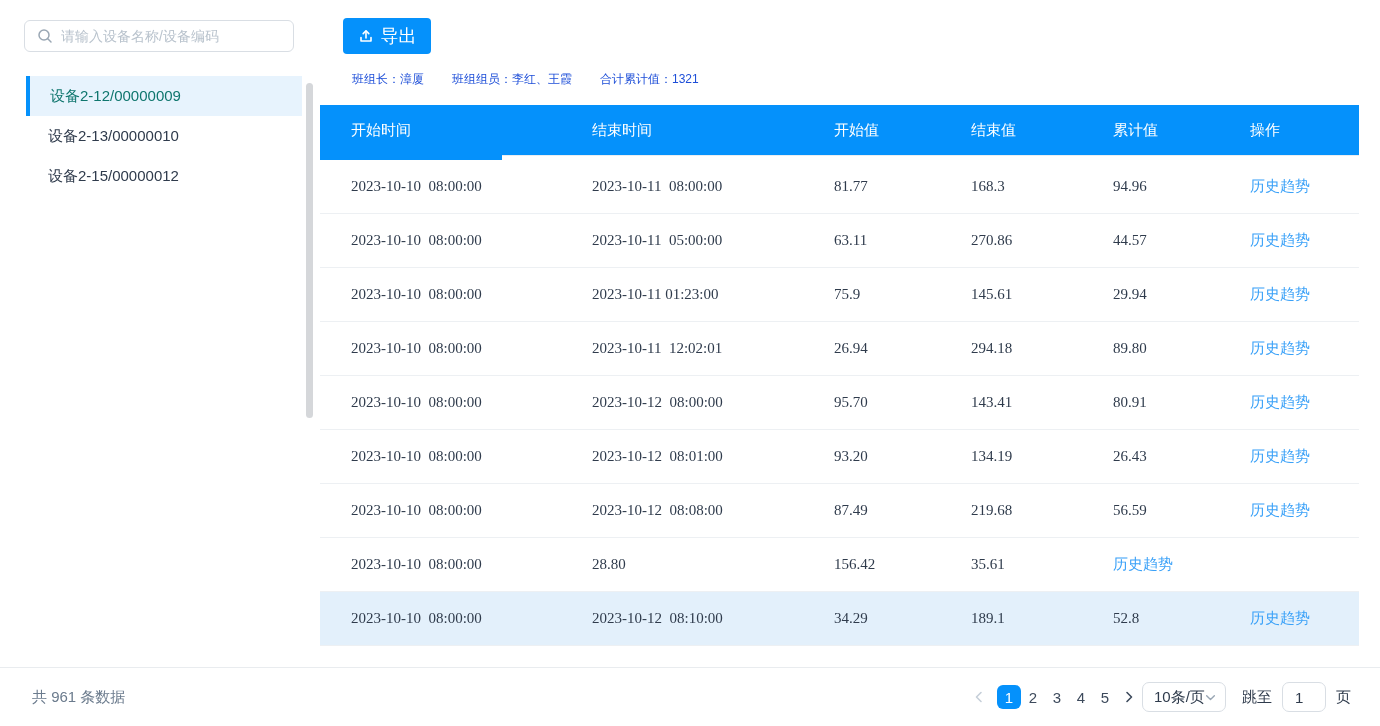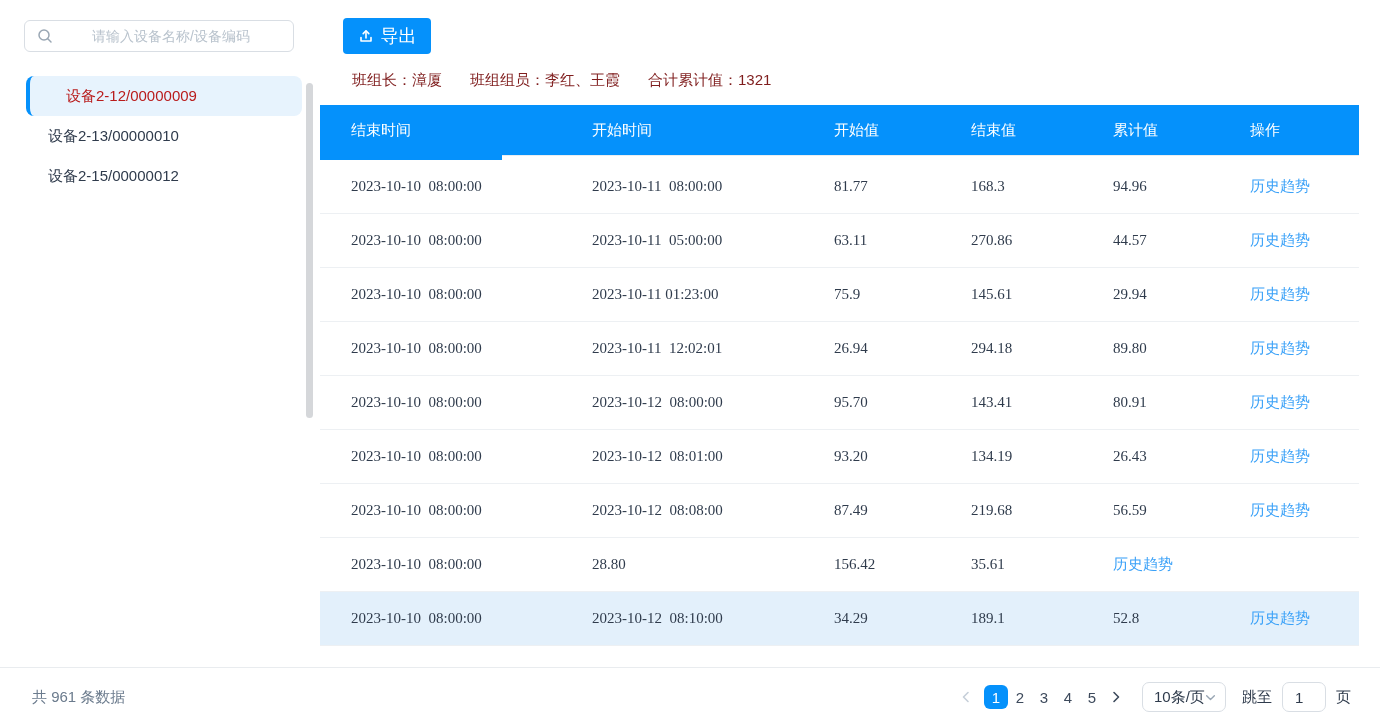--- a/index.html
+++ b/index.html
@@ -6,38 +6,38 @@
   html,body { width:1380px; height:726px; background:#ffffff;
     font-family:"Liberation Sans", sans-serif; color:#2f3b4c; }
   .screen { position:relative; width:1380px; height:726px; overflow:hidden; background:#fff; }
 
   
   .sidebar { position:absolute; left:0; top:0; width:315px; height:667px; background:#fff; }
   .search-box { position:absolute; left:24px; top:20px; width:270px; height:32px;
     border:1px solid #d9dee4; border-radius:6px; display:flex; align-items:center;
     padding:0 12px; gap:8px; background:#fff; }
   .search-box input { border:none; outline:none; flex:1; font-size:14px;
-    font-family:"Liberation Sans", sans-serif; color:#2f3b4c; background:transparent;text-align:center; }
+    font-family:"Liberation Sans", sans-serif; color:#2f3b4c; background:transparent; }
   .search-box input::placeholder { color:#b9c3cd; }
   .device-list { position:absolute; left:26px; top:76px; width:276px; }
   .device-item { height:40px; display:flex; align-items:center; padding-left:22px;
     font-size:15px; color:#2f3b4c; cursor:pointer; }
   .device-item.selected { background:#e7f3fd; border-left:4px solid #0591fb;
-    padding-left:36px; color:#b91c1c;border-radius:8px; }
+    padding-left:20px; color:#0f766e; }
   .side-scrollbar { position:absolute; left:306px; top:83px; width:7px; height:335px;
     background:#d5d7da; border-radius:4px; }
 
   
   .main { position:absolute; left:320px; top:0; width:1039px; height:667px; }
   .export-btn { position:absolute; left:23px; top:18px; width:88px; height:36px;
     background:#0591fb; color:#fff; border:none; border-radius:4px; font-size:18px;
     font-family:"Liberation Sans", sans-serif; display:flex; align-items:center;
     justify-content:center; gap:7px; cursor:pointer; }
   .info-line { position:absolute; left:32px; top:71px; display:flex; gap:28px;
-    font-size:15px; color:#7f1d1d; white-space:pre; }
+    font-size:12px; color:#1d4ed8; white-space:pre; }
 
   
   .grid-cols { display:grid; grid-template-columns:241px 242px 137px 142px 137px 1fr;
     align-items:center; }
   .thead { position:absolute; left:0; top:105px; width:1039px; height:50px;
     background:#0591fb; color:#fff; font-size:15px; font-weight:500;
     box-shadow:0 1px 0 0 #e9edf1; }
   .thead::after { content:""; position:absolute; left:0; top:50px; width:182px;
     height:5px; background:#0591fb; }
   .th { padding-left:31px; white-space:pre; }
@@ -53,21 +53,21 @@
   .total-text { position:absolute; left:32px; font-size:15px; color:#6b7b8d;text-align:right; }
   .pagination { position:absolute; right:29px; display:flex; align-items:center; }
   .page-btn { width:24px; height:24px; display:flex; align-items:center;
     justify-content:center; font-size:15px; color:#3d4a5c; border-radius:6px;
     cursor:pointer; }
   .page-btn.active { background:#0591fb; color:#fff; }
   .pager-chevron { width:24px; height:24px; display:flex; align-items:center;
     justify-content:center; cursor:pointer; }
   .pager-chevron.prev { margin-right:6px; }
   .pager-chevron.next { margin-left:0; }
-  .page-size-select { margin-left:14px; width:84px; height:30px;
+  .page-size-select { margin-left:1px; width:84px; height:30px;
     border:1px solid #d9dee4; border-radius:7px; display:flex; align-items:center;
     justify-content:space-between; padding:0 9px 0 11px; font-size:15px;
     color:#2f3b4c; cursor:pointer; background:#fff; }
   .jump-label { margin-left:16px; font-size:15px; color:#2f3b4c; }
   .jump-input { margin-left:10px; width:44px; height:30px; border:1px solid #d9dee4;
     border-radius:7px; font-size:15px; color:#2f3b4c; padding:0 0 0 12px; outline:none;
     font-family:"Liberation Sans", sans-serif; }
   .jump-suffix { margin-left:10px; font-size:15px; color:#2f3b4c; }
 </style>
 </head>
@@ -114,22 +114,22 @@
       <span>导出</span>
     </button>
 
     <div class="info-line">
       <span><span>班组长：</span><span>漳厦</span></span>
       <span><span>班组组员：</span><span>李红、王霞</span></span>
       <span><span>合计累计值：</span><span>1321</span></span>
     </div>
 
     <div class="thead grid-cols">
+      <div class="th">开始时间</div>
       <div class="th">结束时间</div>
-      <div class="th">开始时间</div>
       <div class="th">开始值</div>
       <div class="th">结束值</div>
       <div class="th">累计值</div>
       <div class="th">操作</div>
     </div>
 
     <div class="tbody">
 
       <div class="tr grid-cols">
         <div class="td">2023-10-10  08:00:00</div>

